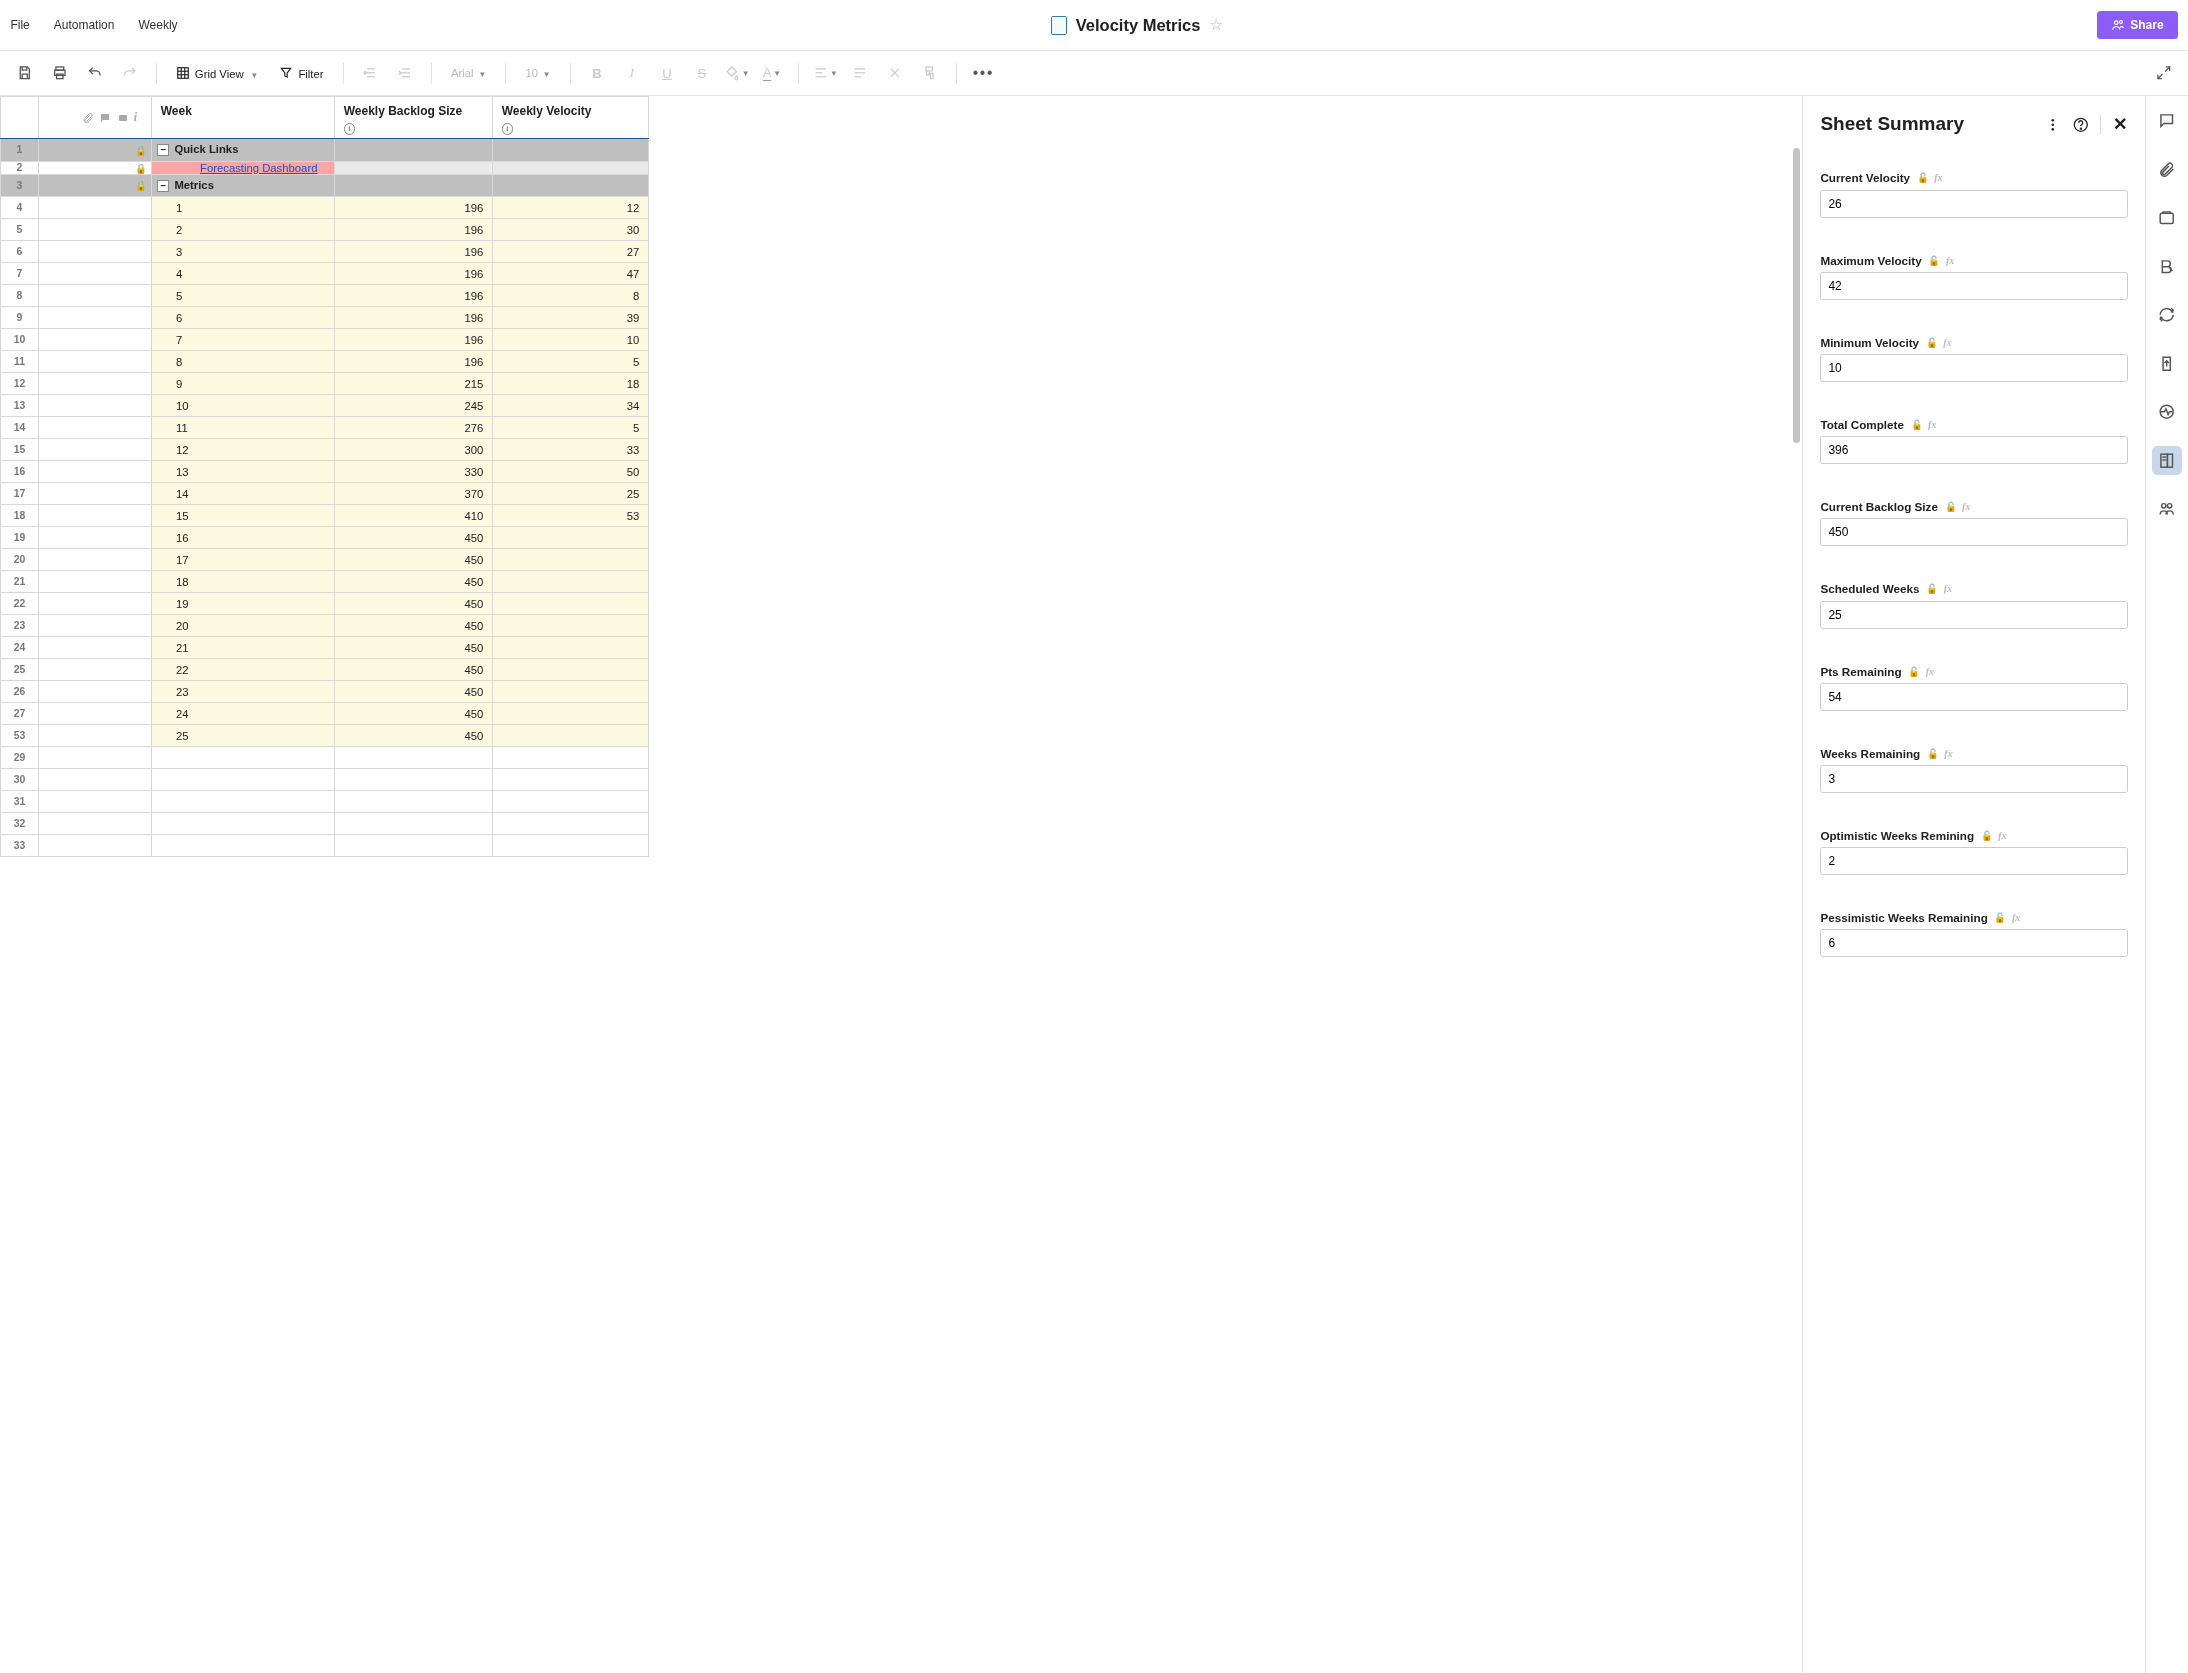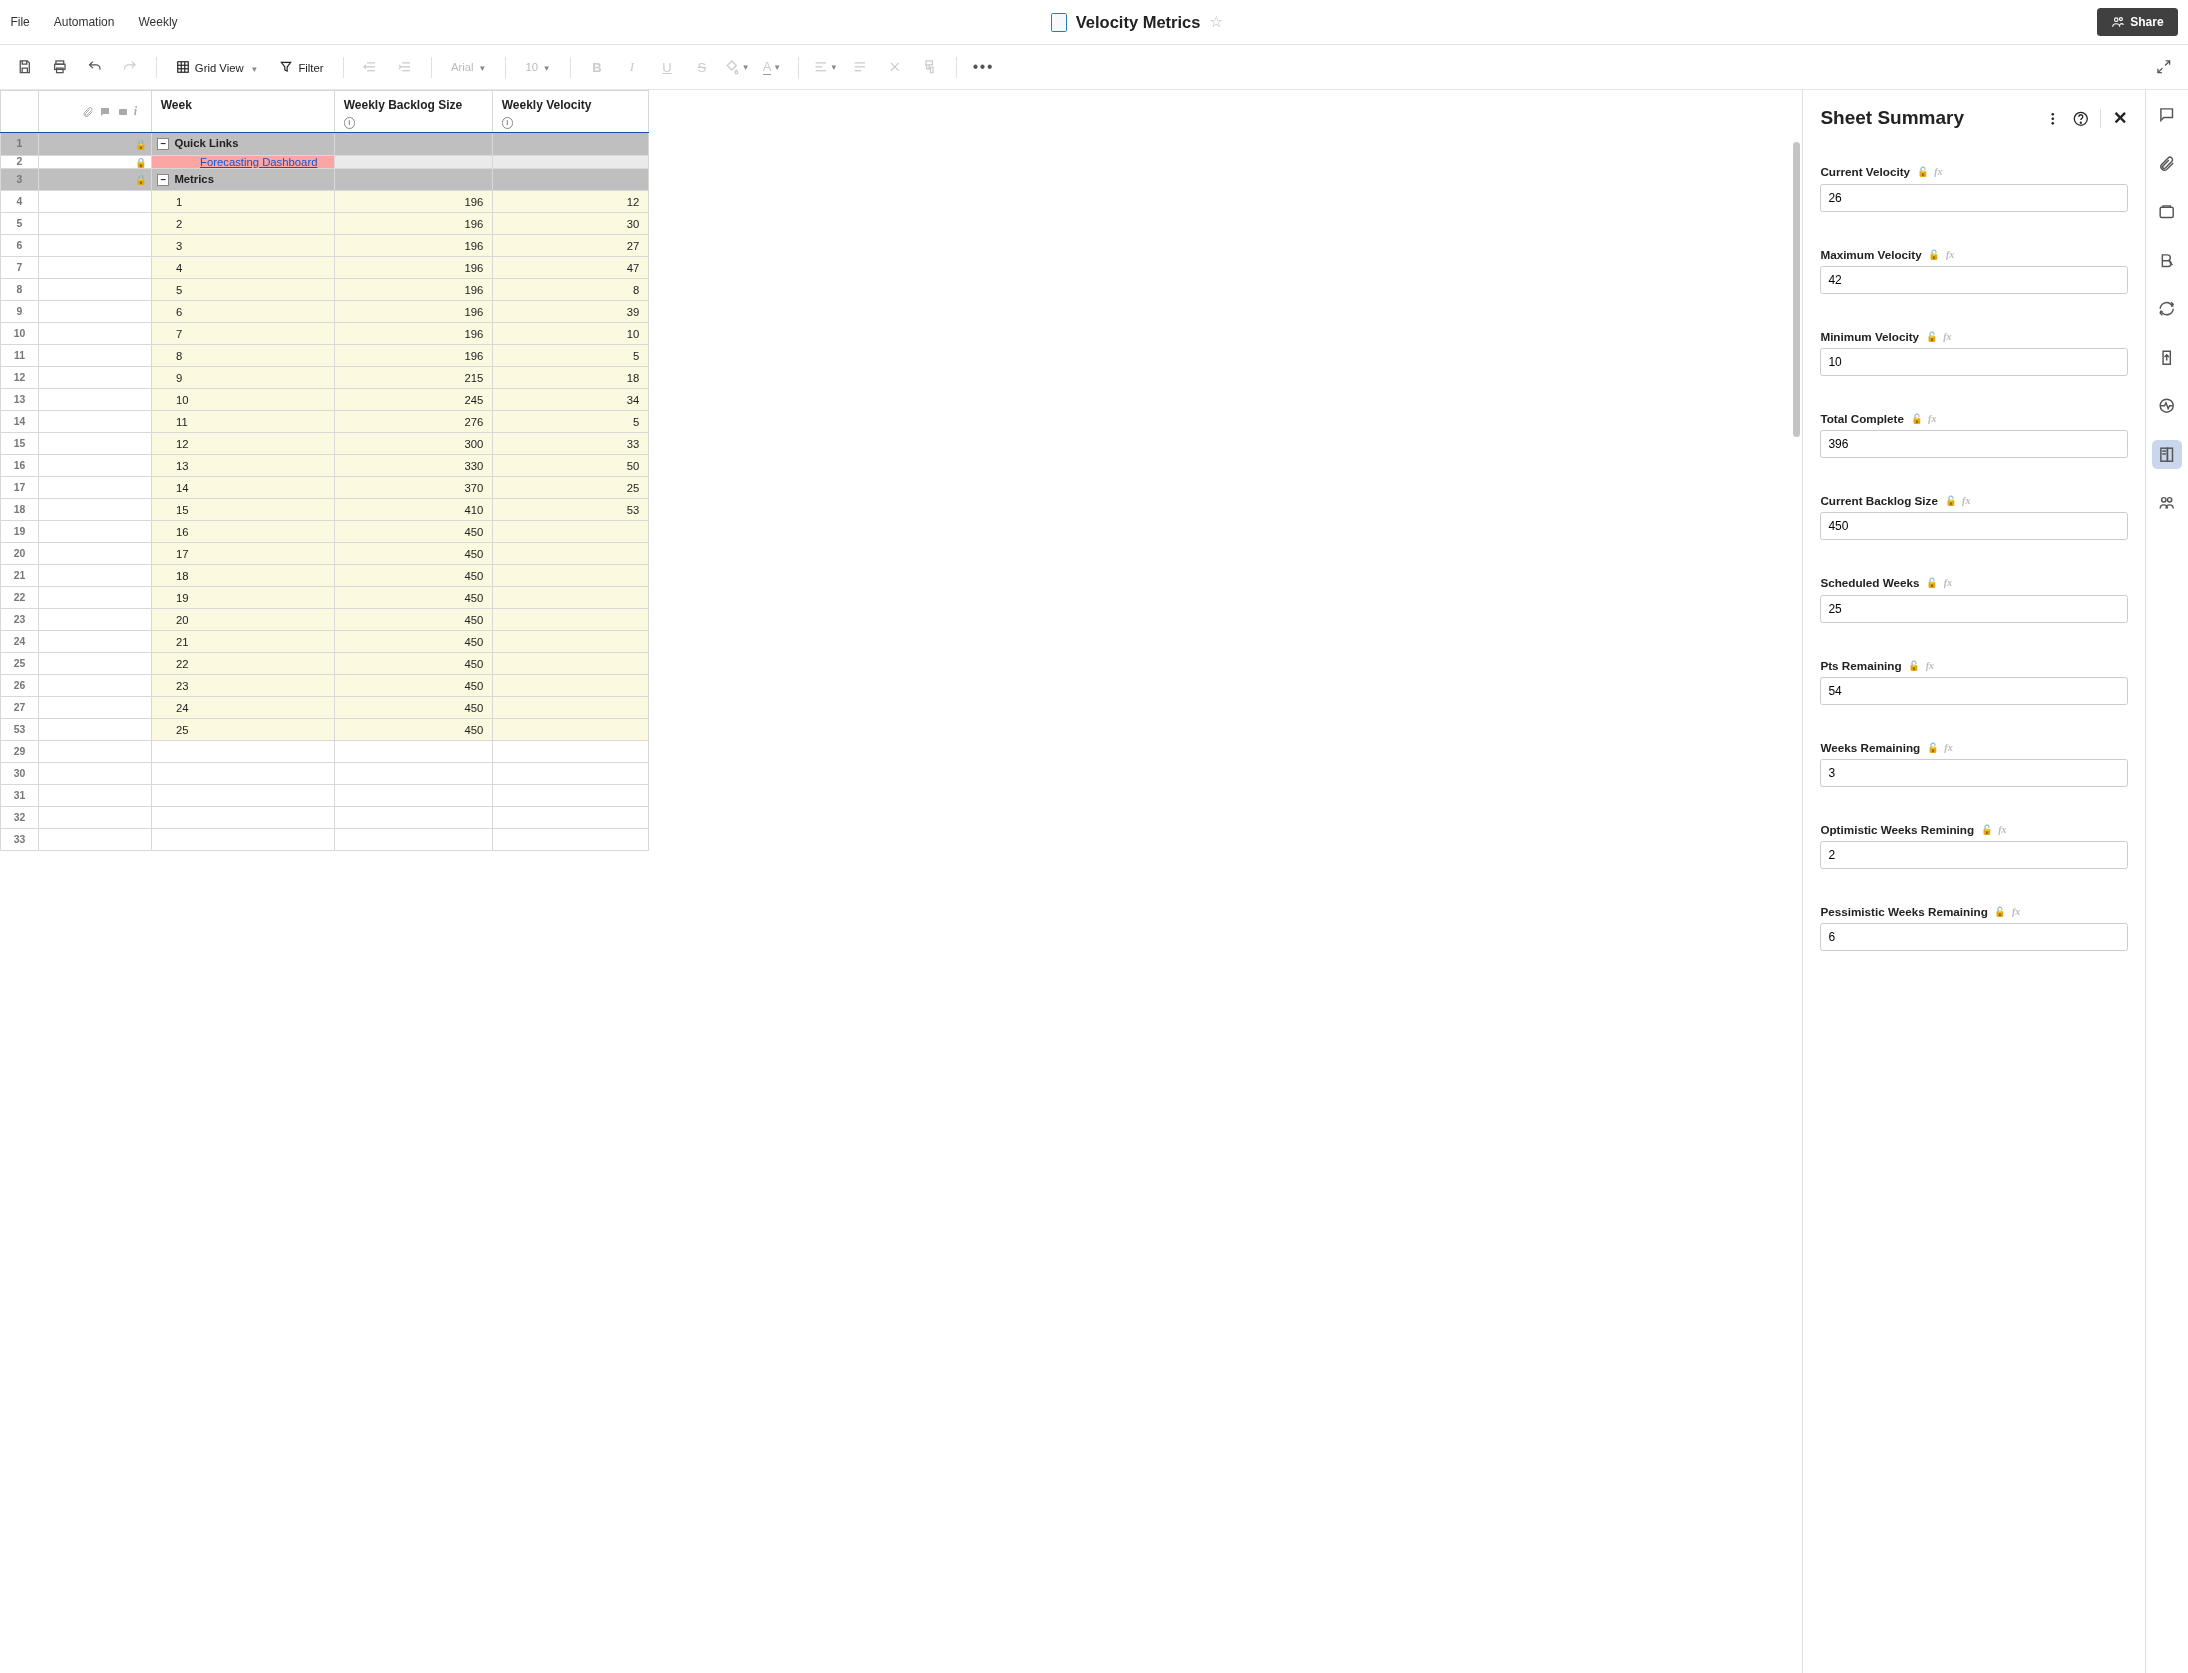--- a/index.html
+++ b/index.html
@@ -7,21 +7,21 @@
   font-family: -apple-system, BlinkMacSystemFont, "Segoe UI", Arial, sans-serif;
   font-size: 11.3px;
   color: #222;
   background: #fff;
   overflow: hidden;
   height: 100vh;
 }
 .top-bar {
   display: flex;
   align-items: center;
-  height: 45px;
+  height: 51px;
   padding: 0 10.4px;
   border-bottom: 0.9px solid #e5e5e5;
 }
 .menu-items { display: flex; gap: 24px; }
 .menu-item { cursor: pointer; font-size: 12px; color: #333; }
 .title-area {
   flex: 1;
   display: flex;
   align-items: center;
   justify-content: center;
@@ -30,21 +30,21 @@
 .doc-icon {
   width: 15.6px; height: 19px;
   border: 1.7px solid #2b7bb9;
   border-radius: 1.7px;
   position: relative;
   background: #f5f9fc;
 }
 .doc-title { font-weight: 700; font-size: 16.5px; }
 .star-icon { color: #bbb; font-size: 15.6px; cursor: pointer; }
 .share-btn {
-  background: #404040;
+  background: #8b5cf6;
   color: #fff;
   border: none;
   padding: 7px 14px;
   border-radius: 3.5px;
   font-weight: 600;
   font-size: 12px;
   display: flex;
   align-items: center;
   gap: 5.2px;
   cursor: pointer;

